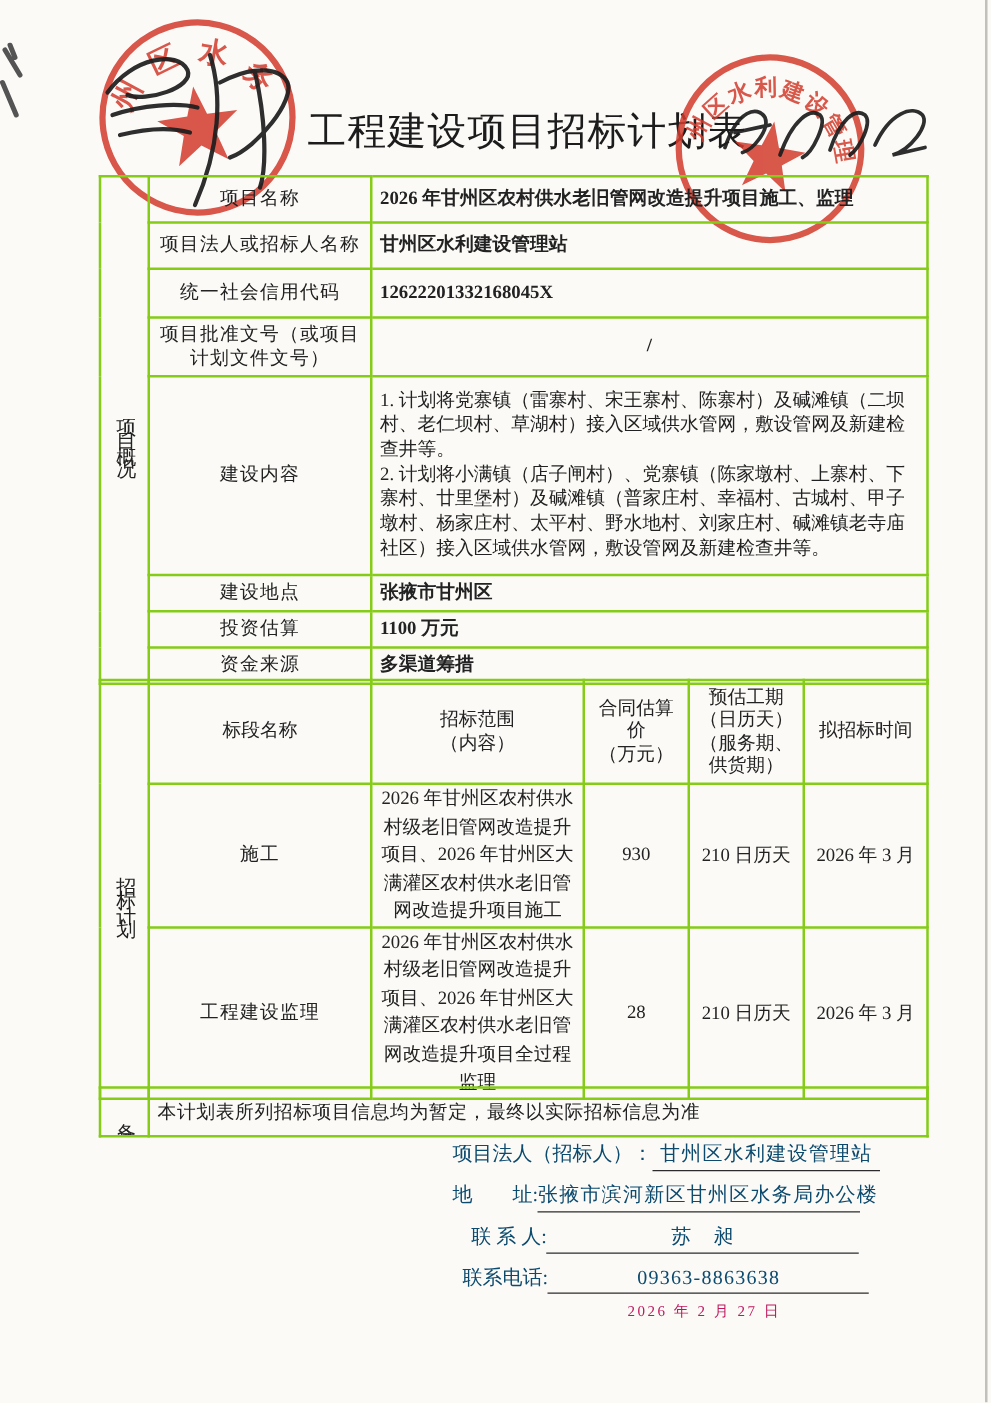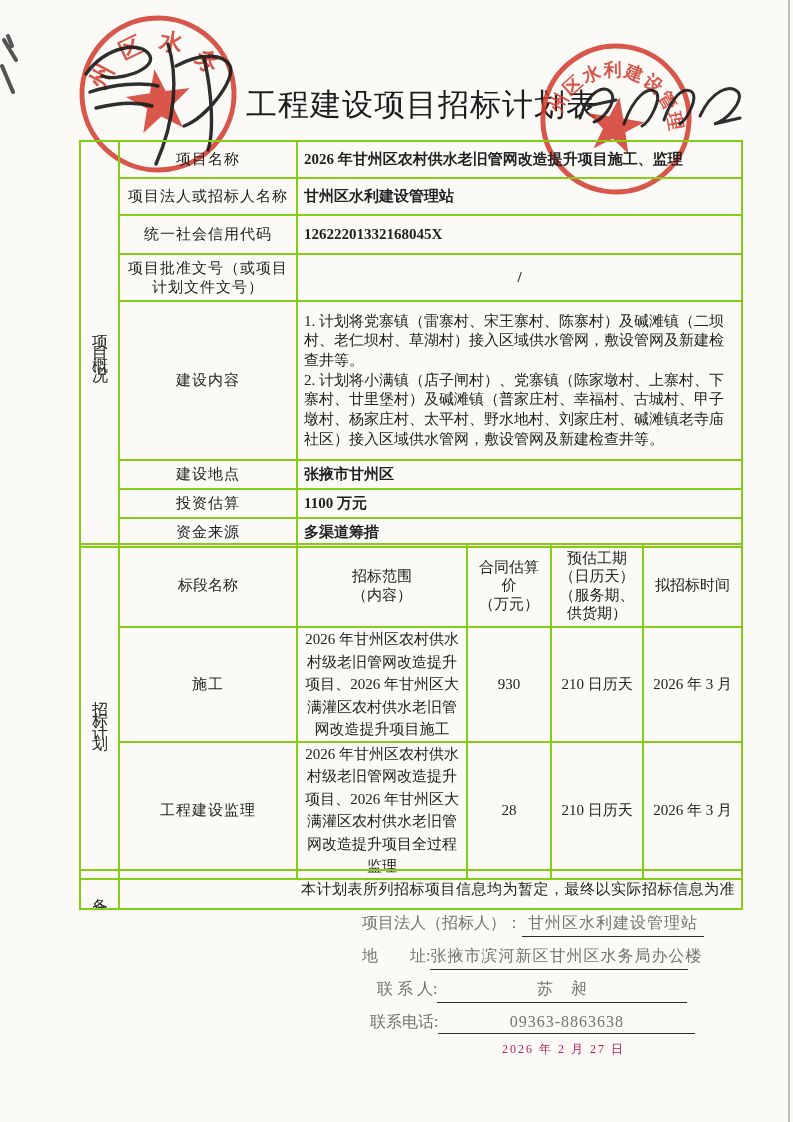--- a/index.html
+++ b/index.html
@@ -36,29 +36,29 @@
   td.vcell{padding:0;}
   .vwrap{display:flex;align-items:center;justify-content:center;height:100%;}
   .vtext{
     writing-mode:vertical-lr;text-orientation:upright;
     letter-spacing:11px;font-size:16px;color:#222;
   }
   .vtext.small{letter-spacing:4px;font-size:15px;}
   td.hdr{text-align:center;white-space:pre-line;line-height:18.5px;}
   td.scope{line-height:22.5px;padding:4px 8px;text-align:center;}
   td.num{text-align:center;}
-  td.remark{text-align:right;padding-left:14px;letter-spacing:0.5px;}
+  td.remark{text-align:left;padding-left:14px;letter-spacing:0.5px;}
   
   .t1 tr.r0 td{height:35px;} .t1 tr.r1 td{height:35px;} .t1 tr.r2 td{height:37px;}
   .t1 tr.r3 td{height:45px;} .t1 tr.r4 td{height:157px;}
   .t1 tr.r5 td{height:27px;} .t1 tr.r6 td{height:27px;} .t1 tr.r7 td{height:27px;}
   .t2 tr.h td{height:81px;} .t2 tr.b0 td{height:111px;} .t2 tr.b1 td{height:125px;}
   .t3 tr td{height:37px;}
   
-  .fline{font-size:16px;color:#737373;white-space:nowrap;}
+  .fline{font-size:16px;color:#0c4a6e;white-space:nowrap;}
   .fline .ulab{display:inline-block;}
   .fline .uval{
     display:inline-block;border-bottom:1.5px solid #2c2c2c;
     text-align:center;padding-bottom:2px;letter-spacing:1px;
   }
   .f-date{font-size:12px;letter-spacing:2px;color:#be185d;}
   
   .stamp{opacity:0.85;}
   .sig{opacity:0.92;}
   .edge-right{left:788px;top:0;width:2px;height:1122px;background:#b7b5b0;opacity:.85;}

